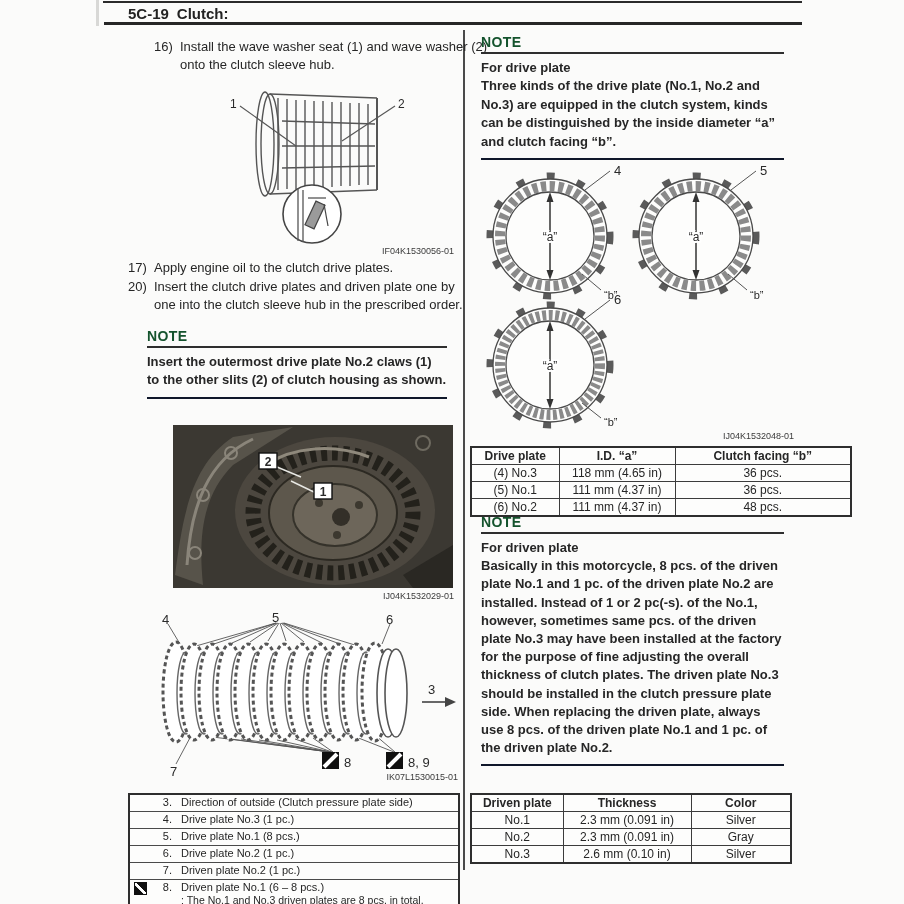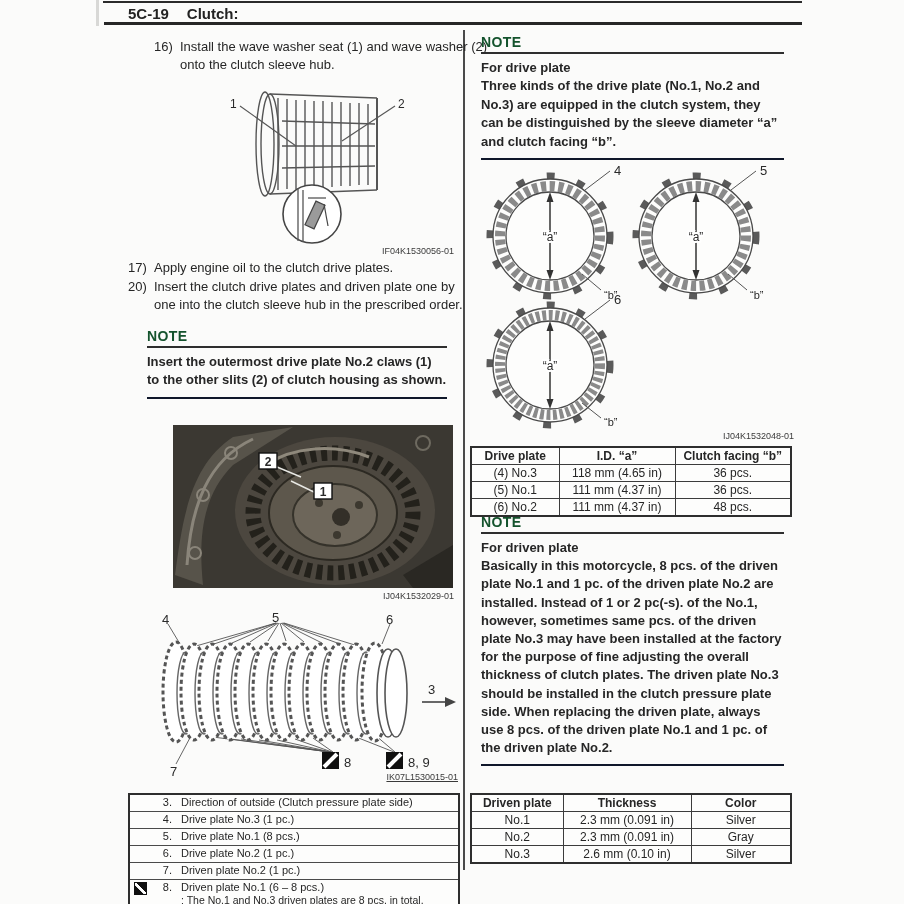--- a/index.html
+++ b/index.html
@@ -8,21 +8,21 @@
     position:relative;
     background:#fbfbfa;
     font-family:"Liberation Sans", sans-serif;
     color:#1d1d1d;
     overflow:hidden;
   }
   .abs { position:absolute; }
   
   .top-line { left:103px; top:1px; width:699px; height:2px; background:#2b2b2b; }
   .page-header { left:128px; top:5px; font-size:15px; font-weight:bold; color:#222; }
-  .page-header .sec { margin-left:18px; }
+  .page-header .sec { margin-left:8px; }
   .header-rule { left:104px; top:22px; width:698px; height:3px; background:#262626; }
   .col-divider { left:463px; top:30px; width:2px; height:840px; background:#4a4a4a; }
   .topleft-tick { left:96px; top:0px; width:3px; height:26px; background:#d8d8d6; }
 
   
   .step { display:flex; font-size:13px; line-height:1.42; color:#262626; }
   .step .n { width:26px; flex:0 0 26px; }
   .step .t { flex:1; }
 
   
@@ -228,21 +228,21 @@
     <polygon points="328,96 317,91 317,101" fill="#444"></polygon>
   </g>
   <text x="34" y="18" font-size="13">4</text>
   <text x="144" y="16" font-size="13">5</text>
   <text x="258" y="18" font-size="13">6</text>
   <text x="42" y="170" font-size="13">7</text>
   <text x="216" y="161" font-size="13">8</text>
   <text x="280" y="161" font-size="13">8, 9</text>
   <text x="300" y="88" font-size="13">3</text>
 </svg>
-<div class="abs caption" style="left:128px; top:772px; width:330px;text-decoration:underline;">IK07L1530015-01</div>
+<div class="abs caption" style="left:128px; top:772px; width:330px;">IK07L1530015-01</div>
 
 <div class="abs legend" style="left:128px; top:793px; width:332px;">
   <div class="legend-row">
     <span class="legend-ic none"></span>
     <span class="legend-num">3.</span>
     <span class="legend-t">Direction of outside (Clutch pressure plate side)</span>
   </div>
   <div class="legend-row">
     <span class="legend-ic none"></span>
     <span class="legend-num">4.</span>
@@ -271,21 +271,21 @@
       <span class="legend-sub" style="display:block">: The No.1 and No.3 driven plates are 8 pcs. in total.</span>
     </span>
   </div>
 
 </div>
 
 <div class="abs note" style="left:481px; top:34px; width:303px;">
   <div class="nh">NOTE</div>
   <div class="nb">
     <span class="nt" style="display:block">For drive plate</span>
-    <span>Three kinds of the drive plate (No.1, No.2 and No.3) are equipped in the clutch system, they can be distinguished by the sleeve diameter “a” and clutch facing “b”.</span>
+    <span>Three kinds of the drive plate (No.1, No.2 and No.3) are equipped in the clutch system, kinds can be distinguished by the inside diameter “a” and clutch facing “b”.</span>
   </div>
 </div>
 
 <svg class="abs" style="left:478px; top:158px;" width="320" height="272" viewBox="0 0 320 272">
 
   <g>
     <circle cx="72" cy="78" r="60" fill="none" stroke="#5a5a5a" stroke-width="7" stroke-dasharray="8 23"></circle>
     <circle cx="72" cy="78" r="57" fill="#fdfdfc" stroke="#4a4a4a" stroke-width="1.3"></circle>
     <circle cx="72" cy="78" r="50" fill="none" stroke="#8a8a8a" stroke-width="10" stroke-dasharray="5.2 3.5"></circle>
     <circle cx="72" cy="78" r="44" fill="#fdfdfc" stroke="#4a4a4a" stroke-width="1.3"></circle>
@@ -324,21 +324,21 @@
     <polygon points="72,251 68.5,241 75.5,241" fill="#333"></polygon>
     <line x1="107" y1="161" x2="132" y2="142" stroke="#555" stroke-width="1"></line>
     <line x1="104" y1="245" x2="123" y2="260" stroke="#555" stroke-width="1"></line>
   </g>
   <text x="72" y="212" font-size="12" text-anchor="middle" class="halo">“a”</text>
   <text x="136" y="146" font-size="13">6</text>
   <text x="126" y="268" font-size="11">“b”</text>
 </svg>
 <div class="abs caption" style="left:478px; top:431px; width:316px;">IJ04K1532048-01</div>
 
-<table class="spec abs" style="left:470px; top:446px; width:322px;">
+<table class="spec abs" style="left:470px; top:446px; width:382px;">
   <thead>
     <tr>
       <th style="width:88px">Drive plate</th>
       <th style="width:116px">I.D. “a”</th>
       <th>Clutch facing “b”</th>
     </tr>
   </thead>
   <tbody>
     <tr>
       <td>(4) No.3</td>

